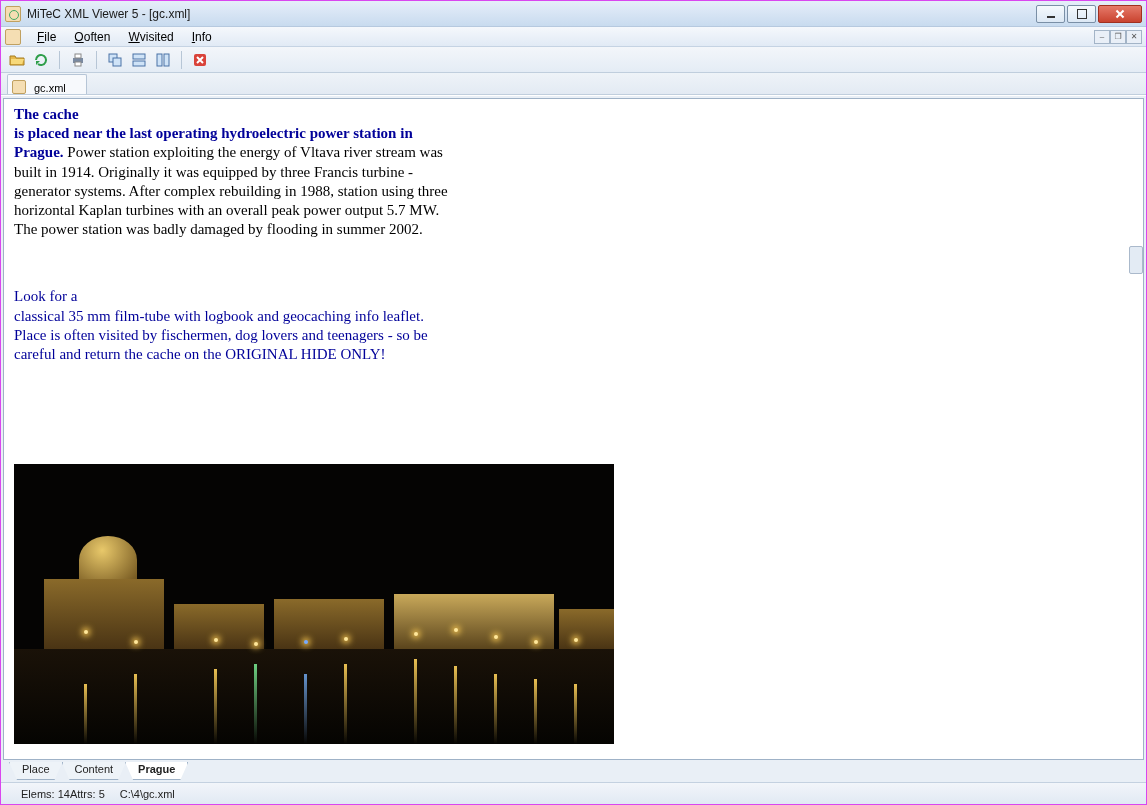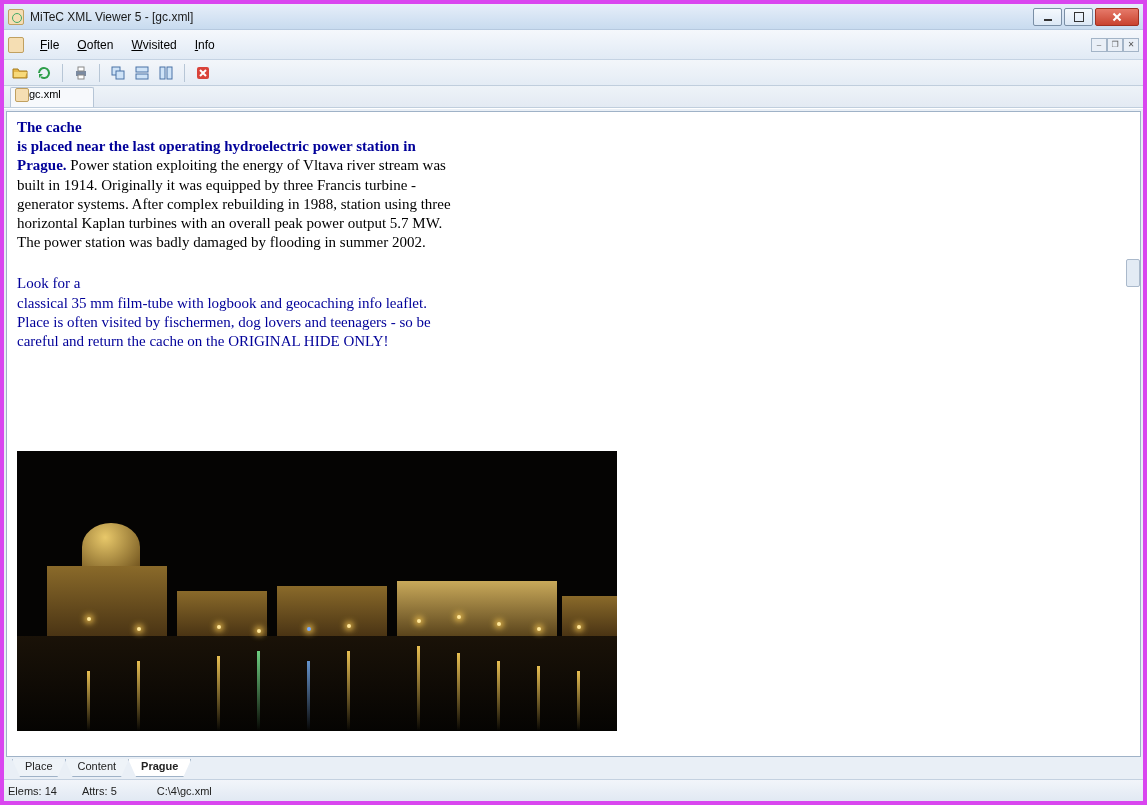--- a/index.html
+++ b/index.html
@@ -1,69 +1,69 @@
 <!DOCTYPE html>
 <html><head>
 <meta charset="utf-8">
 <style>
   * { box-sizing: border-box; margin: 0; padding: 0; }
   html, body { width: 1147px; height: 805px; font-family: "Segoe UI", Tahoma, sans-serif; font-size: 12px; overflow: hidden; }
-  .window { width:1147px; height:805px; border:4px solid #d946ef; display:flex; flex-direction:column; background:#eef3f8; }
+  .window { width:1147px; height:805px; border:1px solid #d946ef; display:flex; flex-direction:column; background:#eef3f8; }
   .titlebar { height:26px; background:linear-gradient(#e6eef9,#c8dbef); display:flex; align-items:center; padding:0 4px; border-bottom:1px solid #b6c9df; }
   .titlebar .app-icon { width:16px; height:16px; background:#f5deb3; border:1px solid #c0a060; border-radius:2px; margin-right:6px; position:relative; }
   .titlebar .app-icon::after{content:""; position:absolute; left:3px; top:3px; width:8px; height:8px; border:1px solid #4a6; border-radius:50%;}
   .title-text { flex:1; color:#1a1a1a; }
   .win-controls { display:flex; gap:2px; }
   .win-btn { width:29px; height:18px; border:1px solid #7a8fa6; background:linear-gradient(#f5f9fd,#dce8f5); border-radius:2px; display:flex; align-items:center; justify-content:center; position:relative; }
   .win-btn.minimize::after{content:""; width:8px; height:2px; background:#333; position:relative; top:3px;}
   .win-btn.maximize::after{content:""; width:8px; height:8px; border:1px solid #333;}
   .win-btn.close{ background:linear-gradient(#e67a6a,#c9432f); border-color:#a03020; width:44px; }
   .win-btn.close::before,.win-btn.close::after{content:"";position:absolute;width:10px;height:2px;background:#fff;}
   .win-btn.close::before{transform:rotate(45deg);} .win-btn.close::after{transform:rotate(-45deg);}
 
-  .menubar { height:30px; background:linear-gradient(#f5f8fc,#e1eaf5); display:flex; align-items:center; padding:0 4px; border-bottom:1px solid #c5d3e3; gap:2px; }
+  .menubar { height:20px; background:linear-gradient(#f5f8fc,#e1eaf5); display:flex; align-items:center; padding:0 4px; border-bottom:1px solid #c5d3e3; gap:2px; }
   .menubar .menu-icon { width:16px; height:16px; background:#f5deb3; border:1px solid #c0a060; border-radius:2px; margin-right:6px;}
   .menu-item { padding:2px 8px; cursor:default; color:#000; }
   .menu-item u{ text-decoration:underline; }
   .mdi-controls { margin-left:auto; display:flex; gap:0; }
   .mdi-btn { width:16px; height:14px; border:1px solid #a3b4c7; background:#e9eff7; font-size:8px; display:flex; align-items:center; justify-content:center; color:#555;}
 
   .toolbar { height:26px; background:linear-gradient(#f3f6fa,#e4ecf5); border-bottom:1px solid #c0cedd; display:flex; align-items:center; padding:0 6px; gap:4px; }
   .sep { width:1px; height:18px; background:#b7c6d6; margin:0 4px; }
   .tb-btn { width:20px; height:20px; display:flex; align-items:center; justify-content:center; border-radius:2px; }
   .tb-btn svg { width:16px; height:16px; }
 
   .doc-tabs { height:22px; background:linear-gradient(#eef3f8,#e3eaf3); border-bottom:1px solid #c0cedd; display:flex; align-items:center; padding-left:6px; }
-  .doc-tab { height:20px; background:#f7f9fc; border:1px solid #b6c5d6; border-bottom:none; border-radius:2px 2px 0 0; padding:0 32px 0 4px; display:flex; align-items:flex-start; gap:0; font-size:11px;}
+  .doc-tab { height:20px; background:#f7f9fc; border:1px solid #b6c5d6; border-bottom:none; border-radius:2px 2px 0 0; padding:0 20px 0 4px; display:flex; align-items:flex-end; gap:8px; font-size:11px;}
   .doc-tab .mini-icon{width:14px;height:14px;background:#f5deb3;border:1px solid #c0a060;border-radius:2px;}
 
   .workspace { flex:1; display:flex; flex-direction:column; background:#e9eff6; border-top:1px solid #fff; position:relative;}
   .content-pane { flex:1; margin:2px; background:#fff; border:1px solid #9fb2c7; overflow:hidden; position:relative; padding:6px 10px; font-family:"Times New Roman", serif; font-size:15px; color:#000; line-height:1.28;}
   .content-pane .blue { color:#000099; }
   .content-pane .bold { font-weight:bold; }
   .para { max-width:440px; margin-bottom:6px;}
-  .para2 { max-width:430px; margin-top:22px;}
+  .para2 { max-width:430px; margin-top:48px;}
   .image-block { margin-top:100px; width:600px; height:280px; position:relative; background:#000; overflow:hidden;}
   
   .sky{position:absolute;inset:0;background:#050403;}
   .water{position:absolute;left:0;right:0;bottom:0;height:95px;background:linear-gradient(#1a1208,#050402);}
   .bldg{position:absolute;bottom:95px;background:linear-gradient(#8a6a2a,#4a3414);}
   .dome{position:absolute;bottom:160px;left:65px;width:58px;height:48px;border-radius:50% 50% 10% 10%;background:radial-gradient(circle at 40% 30%,#e8c86a,#6b4e1a);}
   .light{position:absolute;width:4px;height:4px;background:#ffe79a;border-radius:50%;box-shadow:0 0 6px 2px #ffce55;}
   .refl{position:absolute;width:3px;bottom:0;background:linear-gradient(rgba(255,210,90,.9),rgba(255,180,40,0));}
   .scroll-indicator{position:absolute;right:2px;top:0;bottom:0;width:17px;display:flex;flex-direction:column;align-items:center;}
   .scroll-indicator .track{flex:1;background:transparent;}
   .scroll-indicator .thumb{position:absolute;top:150px;width:14px;height:28px;border:1px solid #aab9cb;background:#e3ebf4;border-radius:2px;}
 
   .bottom-tabs { height:20px; display:flex; align-items:flex-start; padding-left:8px; background:transparent; }
   .btab { height:18px; padding:1px 12px 0 12px; font-size:11px; color:#222; border:1px solid #9fb2c7; border-top:none; background:#eef3f8; position:relative; margin-right:-1px;
           clip-path: polygon(0 0, 100% 0, calc(100% - 8px) 100%, 8px 100%); }
   .btab.active{ background:#fff; font-weight:bold; }
 
-  .statusbar { height:22px; background:linear-gradient(#f2f5fa,#e1e9f3); border-top:1px solid #c4d1e0; display:flex; align-items:center; padding:0 4px; gap:25px; font-size:11px; color:#222;}
+  .statusbar { height:22px; background:linear-gradient(#f2f5fa,#e1e9f3); border-top:1px solid #c4d1e0; display:flex; align-items:center; padding:0 20px; font-size:11px; color:#222;}
   .statusbar .path { margin-left:15px; }
 </style>
 </head>
 <body>
 
 <div class="window">
 
   <div class="titlebar">
     <div class="app-icon"></div>
     <div class="title-text">MiTeC XML Viewer 5 - [gc.xml]</div>

